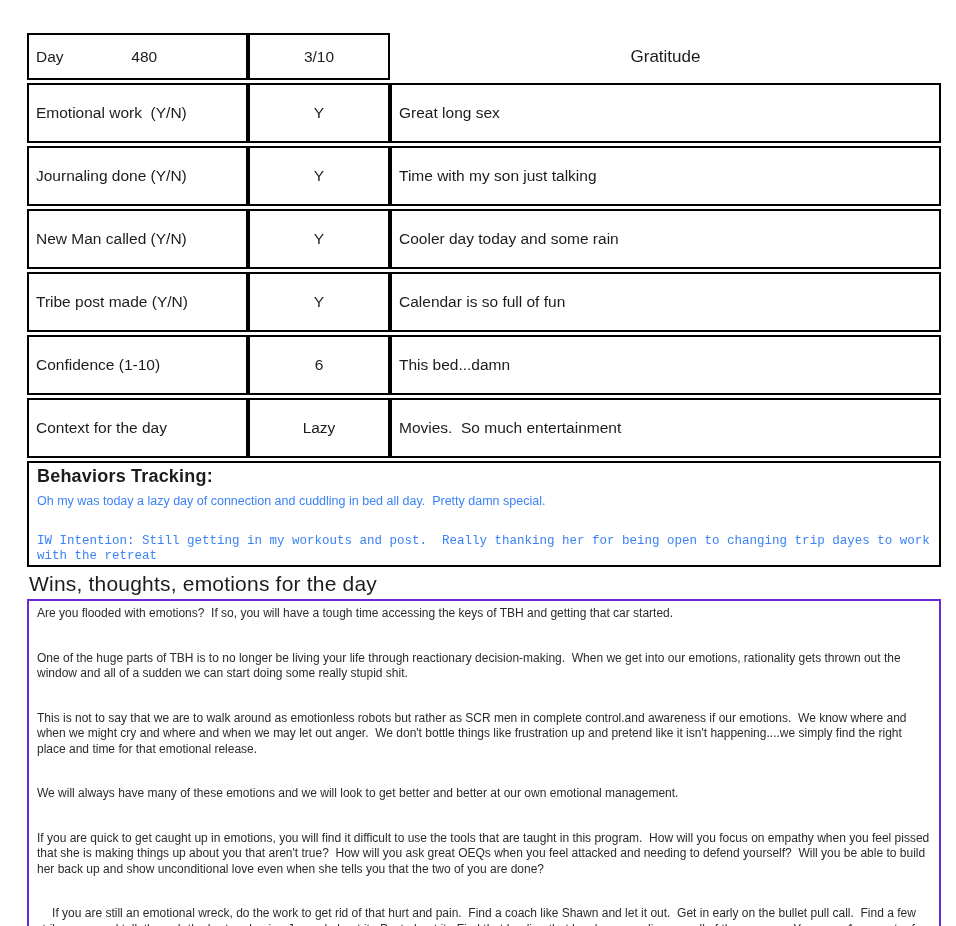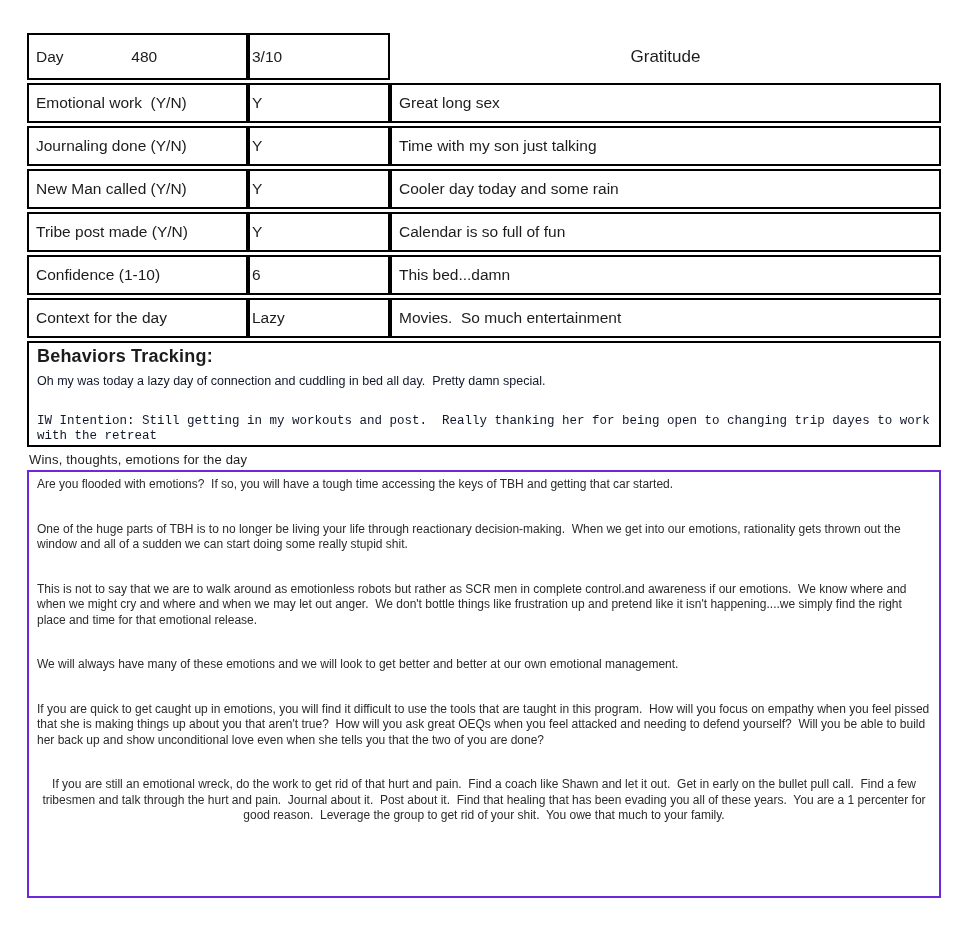--- a/index.html
+++ b/index.html
@@ -13,46 +13,46 @@
   }
   .page { position: relative; padding: 33px 0 0 27px; width: 956px; }
 
   
   .tracker { width: 914px; }
   .t-row { display: flex; margin-bottom: 3px; }
   .cell {
     border: 2px solid #000;
     display: flex; align-items: center;
     padding: 0 7px;
-    height: 40px;
+    height: 60px;
     font-size: 15.5px;
     white-space: pre-wrap;
     background: #fff;
   }
   .header-row .cell { height: 47px; }
   .c1 { width: 221px; }
-  .c2 { width: 142px; justify-content: flex-start; padding: 0 2px; }
+  .c2 { width: 142px; justify-content: center; padding: 0 2px; }
   .c3 { width: 551px; }
   .c3.no-border { border: none; justify-content: center; font-size: 17px; }
   .day-cell { justify-content: flex-start; }
   .day-value { margin: 8px auto; padding-right: 14px; text-align: center; }
 
   
   .behaviors-box {
     margin-top: 2px;
     width: 914px; height: 106px;
     border: 2px solid #000;
     padding: 3px 8px;
   }
   .behaviors-title { font-size: 18px; margin: 0 0 7px 0; letter-spacing: 0.2px; font-weight: bold; }
-  .behaviors-line { font-size: 12.5px; line-height: 15px; white-space: pre-wrap; color: #0f172a; }
+  .behaviors-line { font-size: 12.5px; line-height: 15px; white-space: pre-wrap; color: #3b82f6; }
   .behaviors-line + .behaviors-line { margin-top: 25px; font-family: Liberation Mono, monospace; }
 
   
-  .wins-title { font-size: 13px; margin: 5px 4px 3px 2px; letter-spacing: 0.2px; }
+  .wins-title { font-size: 21px; margin: 5px 4px 3px 2px; letter-spacing: 0.2px; }
   .wins-box {
     width: 914px; height: 428px;
     border: 2px solid #6d28d9;
     padding: 5px 8px;
     color: #2b2b2b;
   }
   .wins-box p {
     margin: 0 0 29px 0;
     font-size: 12px;
     line-height: 15.5px;

